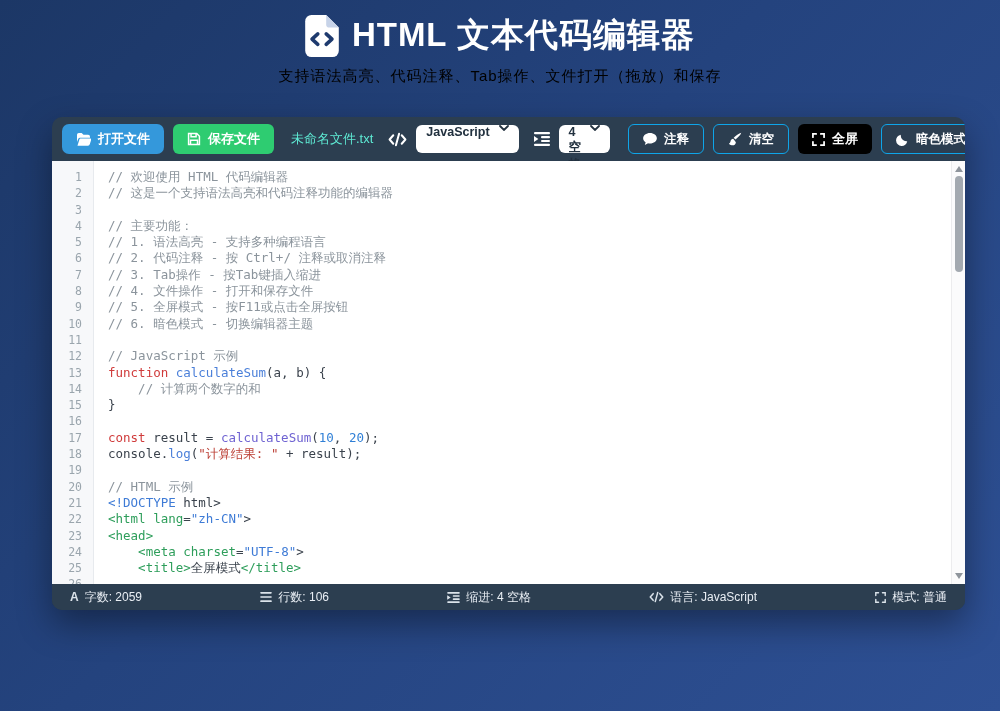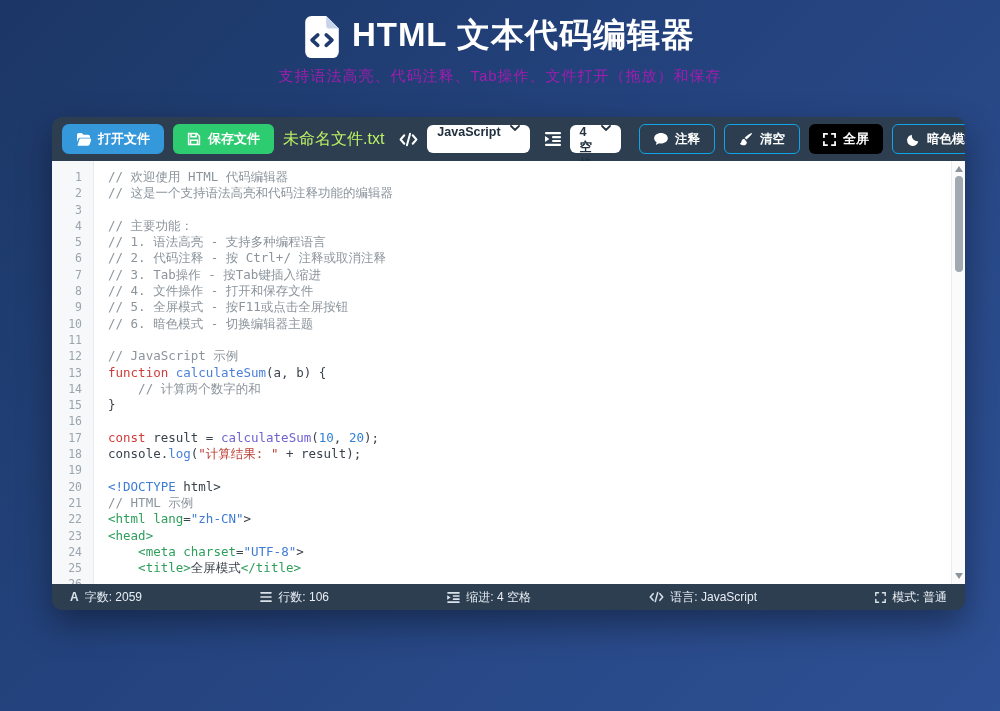--- a/index.html
+++ b/index.html
@@ -5,45 +5,45 @@
   * { box-sizing: border-box; margin: 0; padding: 0; }
   html, body { width: 1000px; height: 711px; overflow: hidden; }
   body {
     background: linear-gradient(135deg, #1c3766 0%, #24437e 45%, #2e5094 100%);
     font-family: "Liberation Sans", "DejaVu Sans", sans-serif;
     position: relative;
   }
 
   
   header { text-align: center; padding-top: 13px; }
-  .title-row { display: flex; justify-content: center; align-items: flex-end; gap: 13px; }
+  .title-row { display: flex; justify-content: center; align-items: center; gap: 13px; }
   .title-row h1 { color: #ffffff; font-size: 33px; font-weight: 700; letter-spacing: 1px; }
   .file-code-icon { display: inline-flex; }
-  .subtitle { color: #a21caf; font-size: 15px; margin-top: 9px; letter-spacing: 1px; }
+  .subtitle { color: #000000; font-size: 15px; margin-top: 9px; letter-spacing: 1px; }
 
   
   .panel {
     position: absolute; left: 52px; top: 117px; width: 913px; height: 493px;
     background: #2c3e50; border-radius: 10px; overflow: hidden;
     display: flex; flex-direction: column;
     box-shadow: 0 14px 34px rgba(0,0,0,.38);
   }
 
   
   .toolbar { flex: 0 0 44px; display: flex; align-items: center; gap: 9px; padding: 0 10px; }
   .btn {
     display: inline-flex; align-items: center; gap: 7px; border: none; cursor: pointer;
     border-radius: 6px; height: 30px; padding: 0 14px;
     font-family: inherit; font-size: 13px; font-weight: 700; color: #ffffff; white-space: nowrap;
   }
   .btn-blue   { background: #3498db; border-radius: 7px; }
   .btn-green  { background: #2ecc71; }
   .btn-purple { background: #000000; }
   .btn-outline{ background: transparent; border: 1px solid #0ea5e9; font-size: 12.5px; }
-  .filename { color: #bef264; font-size: 16px; white-space: nowrap; }
+  .filename { color: #5eead4; font-size: 13px; margin-left: 8px; white-space: nowrap; }
   .tb-ic { display: inline-flex; color: #ffffff; margin-left: 6px; }
   .select {
     display: inline-flex; gap: 9px; cursor: pointer;
     background: #ffffff; border-radius: 6px; height: 28px; padding: 0 10px;
     font-size: 12.5px; color: #22313f; font-weight: 700;
   }
   .spacer { flex: 1; }
 
   
   .editor { flex: 1 1 auto; position: relative; background: #ffffff; display: flex; overflow: hidden; }
@@ -255,22 +255,22 @@
         <div class="code-line"><span class="tk-c">// 6. 暗色模式 - 切换编辑器主题</span></div>
         <div class="code-line">&nbsp;</div>
         <div class="code-line"><span class="tk-c">// JavaScript 示例</span></div>
         <div class="code-line"><span class="tk-k">function</span><span class="tk-p"> </span><span class="tk-f">calculateSum</span><span class="tk-p">(a, b) {</span></div>
         <div class="code-line"><span class="tk-p">    </span><span class="tk-c">// 计算两个数字的和</span></div>
         <div class="code-line"><span class="tk-p">}</span></div>
         <div class="code-line">&nbsp;</div>
         <div class="code-line"><span class="tk-k">const</span><span class="tk-p"> result = </span><span class="tk-v">calculateSum</span><span class="tk-p">(</span><span class="tk-n">10</span><span class="tk-p">, </span><span class="tk-n">20</span><span class="tk-p">);</span></div>
         <div class="code-line"><span class="tk-p">console.</span><span class="tk-f">log</span><span class="tk-p">(</span><span class="tk-s">"计算结果: "</span><span class="tk-p"> + result);</span></div>
         <div class="code-line">&nbsp;</div>
+        <div class="code-line"><span class="tk-c">// HTML 示例</span></div>
         <div class="code-line"><span class="tk-d">&lt;!DOCTYPE</span><span class="tk-p"> html&gt;</span></div>
-        <div class="code-line"><span class="tk-c">// HTML 示例</span></div>
         <div class="code-line"><span class="tk-t">&lt;html</span><span class="tk-p"> </span><span class="tk-a">lang</span><span class="tk-p">=</span><span class="tk-w">"zh-CN"</span><span class="tk-p">&gt;</span></div>
         <div class="code-line"><span class="tk-t">&lt;head&gt;</span></div>
         <div class="code-line"><span class="tk-p">    </span><span class="tk-t">&lt;meta</span><span class="tk-p"> </span><span class="tk-a">charset</span><span class="tk-p">=</span><span class="tk-w">"UTF-8"</span><span class="tk-p">&gt;</span></div>
         <div class="code-line"><span class="tk-p">    </span><span class="tk-t">&lt;title&gt;</span><span class="tk-p">全屏模式</span><span class="tk-t">&lt;/title&gt;</span></div>
       </div>
     <div class="scrollbar">
       <span class="sb-arrow up"></span>
       <span class="sb-thumb"></span>
       <span class="sb-arrow down"></span>
     </div>

